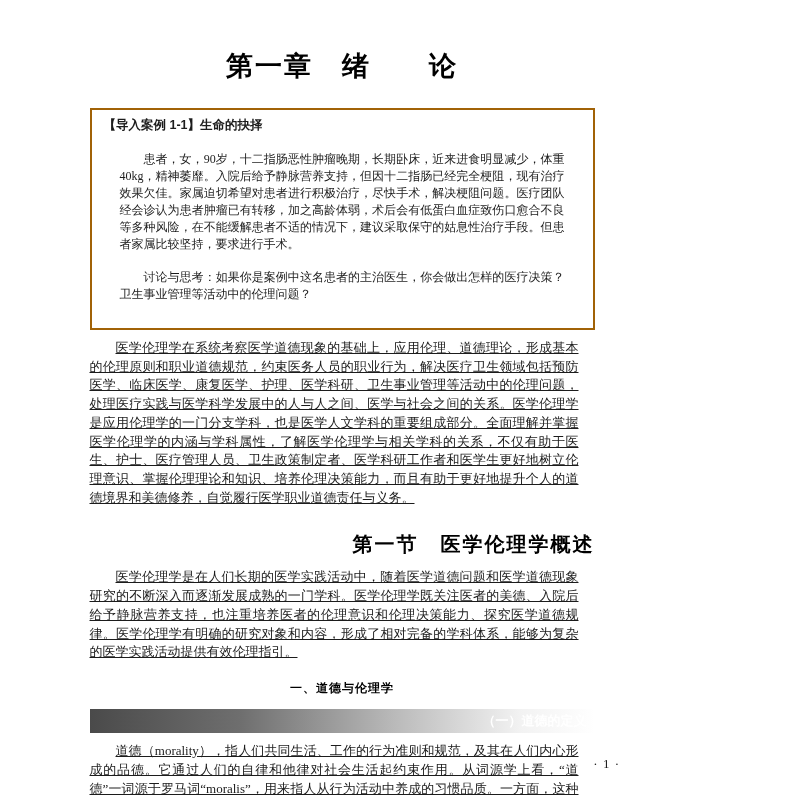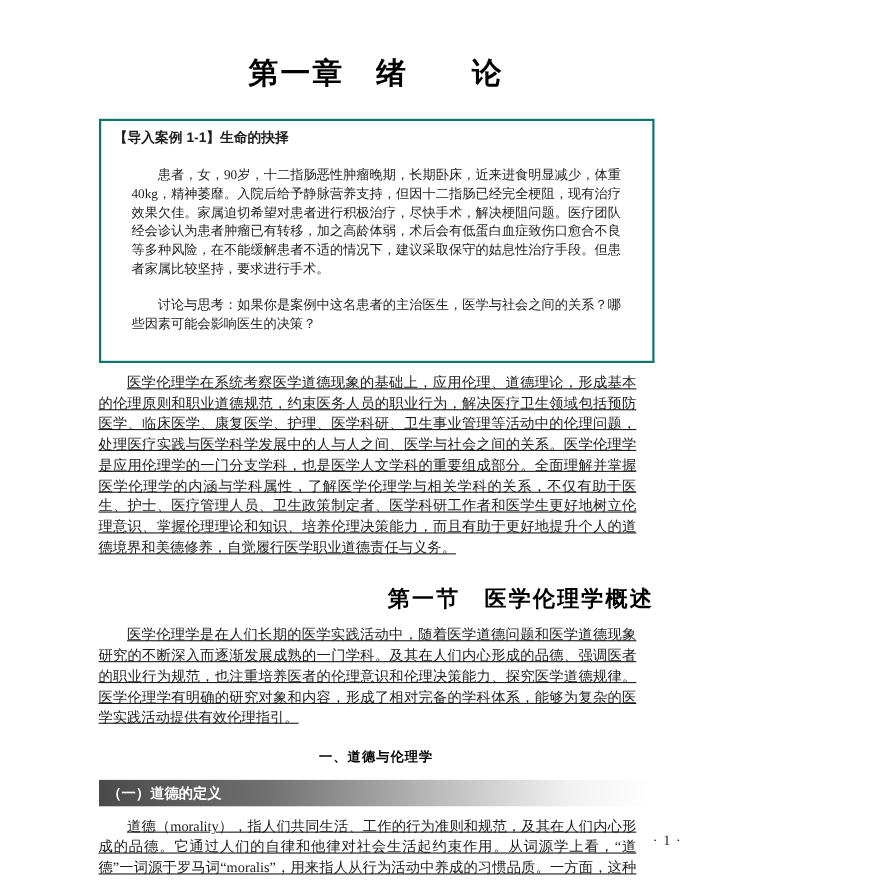--- a/index.html
+++ b/index.html
@@ -21,21 +21,21 @@
   .chapter-title {
     font-family: "Liberation Sans", "DejaVu Sans", sans-serif;
     font-size: 27px;
     font-weight: bold;
     text-align: center;
     letter-spacing: 2px;
     margin: 6px 0 24px 0;
     color: #000;
   }
   .case-box {
-    border: 2px solid #0f766e;
+    border: 2px solid #a16207;
     padding: 7px 12px 9px 12px;
     font-size: 12px;
     line-height: 1.42;
   }
   .case-title {
     font-family: "Liberation Sans", "DejaVu Sans", sans-serif;
     font-weight: bold;
     font-size: 12.5px;
     margin: 0 0 3px 0;
   }
@@ -71,20 +71,21 @@
     color: #000;
   }
   .sub-heading {
     background: linear-gradient(90deg, #4a4a4a 0%, #6f6f6f 30%, #b9b9b9 60%, #f2f2f2 85%, #ffffff 100%);
     color: #ffffff;
     font-family: Liberation Mono, monospace;
     font-weight: bold;
     font-size: 13px;
     padding: 3px 8px;
     margin: 12px 0 6px 0;
+    text-align: right;
   }
   .page-number {
     position: absolute;
     right: 64px;
     bottom: 28px;
     font-size: 13px;
     color: #1c1c1c;
     letter-spacing: 1px;
   }
 </style>
@@ -92,28 +93,28 @@
 <body>
 
 <div class="page">
   <div class="content">
 
     <h1 class="chapter-title">第一章　绪　　论</h1>
 
     <div class="case-box">
       <div class="case-title">【导入案例 1-1】生命的抉择</div>
       <p class="case-body">患者，女，90岁，十二指肠恶性肿瘤晚期，长期卧床，近来进食明显减少，体重40kg，精神萎靡。入院后给予静脉营养支持，但因十二指肠已经完全梗阻，现有治疗效果欠佳。家属迫切希望对患者进行积极治疗，尽快手术，解决梗阻问题。医疗团队经会诊认为患者肿瘤已有转移，加之高龄体弱，术后会有低蛋白血症致伤口愈合不良等多种风险，在不能缓解患者不适的情况下，建议采取保守的姑息性治疗手段。但患者家属比较坚持，要求进行手术。</p>
-      <p class="case-discussion">讨论与思考：如果你是案例中这名患者的主治医生，医学与社会之间的关系？哪些因素可能会影响医生的决策？</p>
+      <p class="case-discussion">讨论与思考：如果你是案例中这名患者的主治医生，你会做出怎样的医疗决策？卫生事业管理等活动中的伦理问题？</p>
     </div>
 
     <p class="para">医学伦理学在系统考察医学道德现象的基础上，应用伦理、道德理论，形成基本的伦理原则和职业道德规范，约束医务人员的职业行为，解决医疗卫生领域包括预防医学、临床医学、康复医学、护理、医学科研、卫生事业管理等活动中的伦理问题，处理医疗实践与医学科学发展中的人与人之间、医学与社会之间的关系。医学伦理学是应用伦理学的一门分支学科，也是医学人文学科的重要组成部分。全面理解并掌握医学伦理学的内涵与学科属性，了解医学伦理学与相关学科的关系，不仅有助于医生、护士、医疗管理人员、卫生政策制定者、医学科研工作者和医学生更好地树立伦理意识、掌握伦理理论和知识、培养伦理决策能力，而且有助于更好地提升个人的道德境界和美德修养，自觉履行医学职业道德责任与义务。</p>
 
     <h2 class="section-title">第一节　医学伦理学概述</h2>
 
-    <p class="para">医学伦理学是在人们长期的医学实践活动中，随着医学道德问题和医学道德现象研究的不断深入而逐渐发展成熟的一门学科。及其在人们内心形成的品德、强调医者的职业行为规范，也注重培养医者的伦理意识和伦理决策能力、探究医学道德规律。医学伦理学有明确的研究对象和内容，形成了相对完备的学科体系，能够为复杂的医学实践活动提供有效伦理指引。</p>
+    <p class="para">医学伦理学是在人们长期的医学实践活动中，随着医学道德问题和医学道德现象研究的不断深入而逐渐发展成熟的一门学科。医学伦理学既关注医者的美德、入院后给予静脉营养支持，也注重培养医者的伦理意识和伦理决策能力、探究医学道德规律。医学伦理学有明确的研究对象和内容，形成了相对完备的学科体系，能够为复杂的医学实践活动提供有效伦理指引。</p>
 
     <h3 class="subsection-title">一、道德与伦理学</h3>
 
     <div class="sub-heading">（一）道德的定义</div>
 
     <p class="para">道德（morality），指人们共同生活、工作的行为准则和规范，及其在人们内心形成的品德。它通过人们的自律和他律对社会生活起约束作用。从词源学上看，“道德”一词源于罗马词“moralis”，用来指人从行为活动中养成的习惯品质。一方面，这种品质不是自然发生的，而是出于习惯；另一方面，道德通常情况下被用来描述好的品质或品性。例如，古希腊先哲亚里士多德曾说，“我们通过做正义的事成为正义的人，通过做节制的事成为节制的人，通过做勇敢的事成为勇敢的人”。在中国，“德”被包含在“道德”一词中，“德”通“得”，道德的本义指遵循着“道”（原则和规律）而获得的优良品质或品性。道德与德性（virtue）常常作为同义词使用。一方面，道德是属于一个人自身的好东西，不是外加于其自身的东西。另一方面，道德也是一个人从内心要求于自己的东西，源于内心的准则，而不是外在的要求。</p>
 
   </div>
 
   <div class="page-number">· 1 ·</div>

